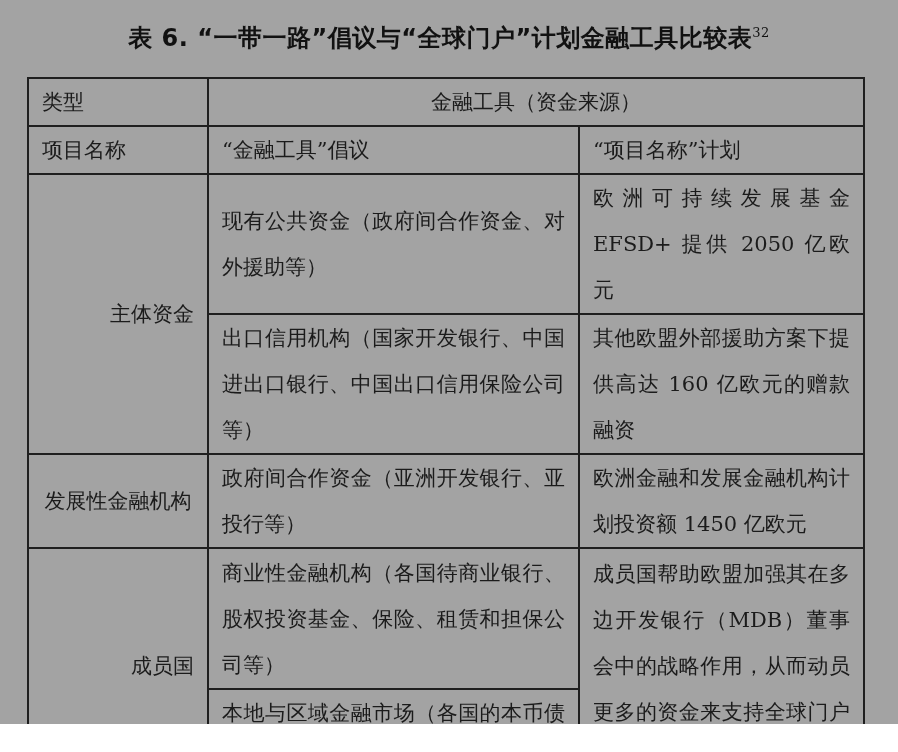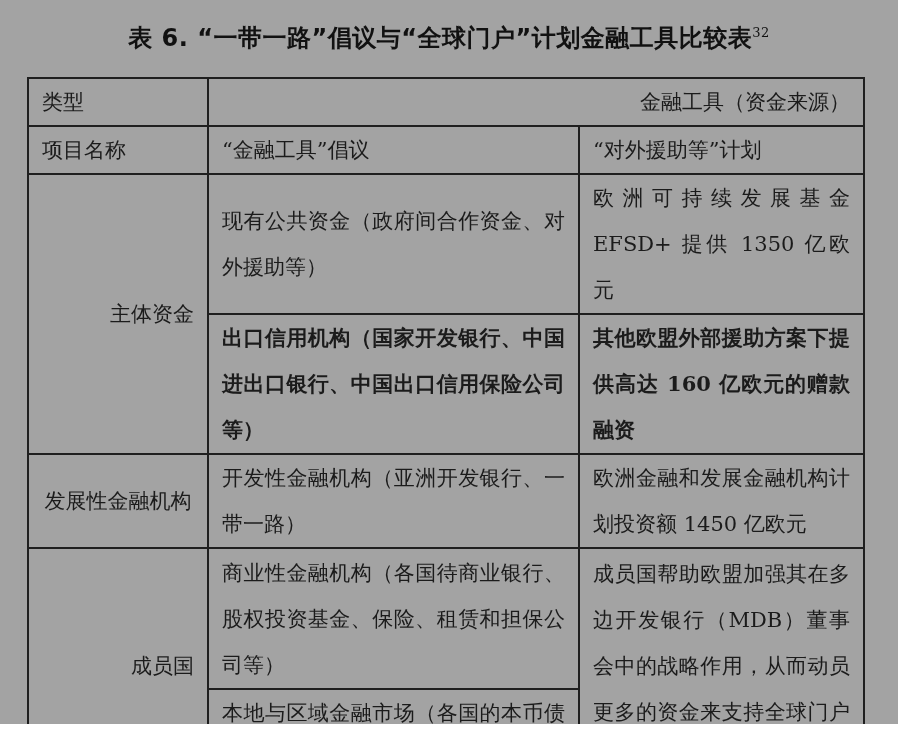--- a/index.html
+++ b/index.html
@@ -49,32 +49,32 @@
     padding: 0 13px;
     vertical-align: middle;
     line-height: 46px;
     overflow: hidden;
   }
   col.c1 { width: 180px; }
   col.c2 { width: 371px; }
   col.c3 { width: 285px; }
 
   td.label-left  { text-align: left; margin-left: 22px; }
-  td.head-center { text-align: right; }
+  td.head-center { text-align: center; }
   td.cat-center  { text-align: right; }
   td.cat-bottom  { text-align: center; vertical-align: bottom; padding-bottom: 6px; border-radius: 29px; }
   td.body {
     text-align: justify;
     text-justify: inter-ideograph;
     text-align-last: left;
   }
   tr.r-a { height: 47px; }
   tr.r-b { height: 46px; border-radius: 11px; }
   tr.r-c { height: 88px; }
-  tr.r-d { height: 140px; font-weight: bold; }
+  tr.r-d { height: 140px; }
   tr.r-e { height: 94px; }
   tr.r-f { height: 141px; }
   tr.r-g { height: 94px; }
 </style>
 </head>
 <body>
 
 <div class="page">
 
   <div class="title"><span>表 6. “一带一路”倡议与“全球门户”计划金融工具比较表</span><sup>32</sup></div>
@@ -87,37 +87,37 @@
     </colgroup>
     <tbody>
       <tr class="r-a">
         <td class="label-left">类型</td>
         <td class="head-center" colspan="2">金融工具（资金来源）</td>
       </tr>
 
       <tr class="r-b">
         <td class="label-left">项目名称</td>
         <td class="label-left">“金融工具”倡议</td>
-        <td class="label-left">“对外援助等”计划</td>
+        <td class="label-left">“项目名称”计划</td>
       </tr>
 
       <tr class="r-c">
         <td class="cat-center" rowspan="2">主体资金</td>
         <td class="body">现有公共资金（政府间合作资金、对外援助等）</td>
-        <td class="body">欧洲可持续发展基金 EFSD+ 提供 1350 亿欧元</td>
+        <td class="body">欧洲可持续发展基金 EFSD+ 提供 2050 亿欧元</td>
       </tr>
 
       <tr class="r-d">
         <td class="body">出口信用机构（国家开发银行、中国进出口银行、中国出口信用保险公司等）</td>
         <td class="body">其他欧盟外部援助方案下提供高达 160 亿欧元的赠款融资</td>
       </tr>
 
       <tr class="r-e">
         <td class="cat-bottom">发展性金融机构</td>
-        <td class="body">开发性金融机构（亚洲开发银行、一带一路）</td>
+        <td class="body">政府间合作资金（亚洲开发银行、亚投行等）</td>
         <td class="body">欧洲金融和发展金融机构计划投资额 1450 亿欧元</td>
       </tr>
 
       <tr class="r-f">
         <td class="cat-center" rowspan="2">成员国</td>
         <td class="body">商业性金融机构（各国待商业银行、股权投资基金、保险、租赁和担保公司等）</td>
         <td class="body" rowspan="2">成员国帮助欧盟加强其在多边开发银行（MDB）董事会中的战略作用，从而动员更多的资金来支持全球门户项目</td>
       </tr>
 
       <tr class="r-g">

